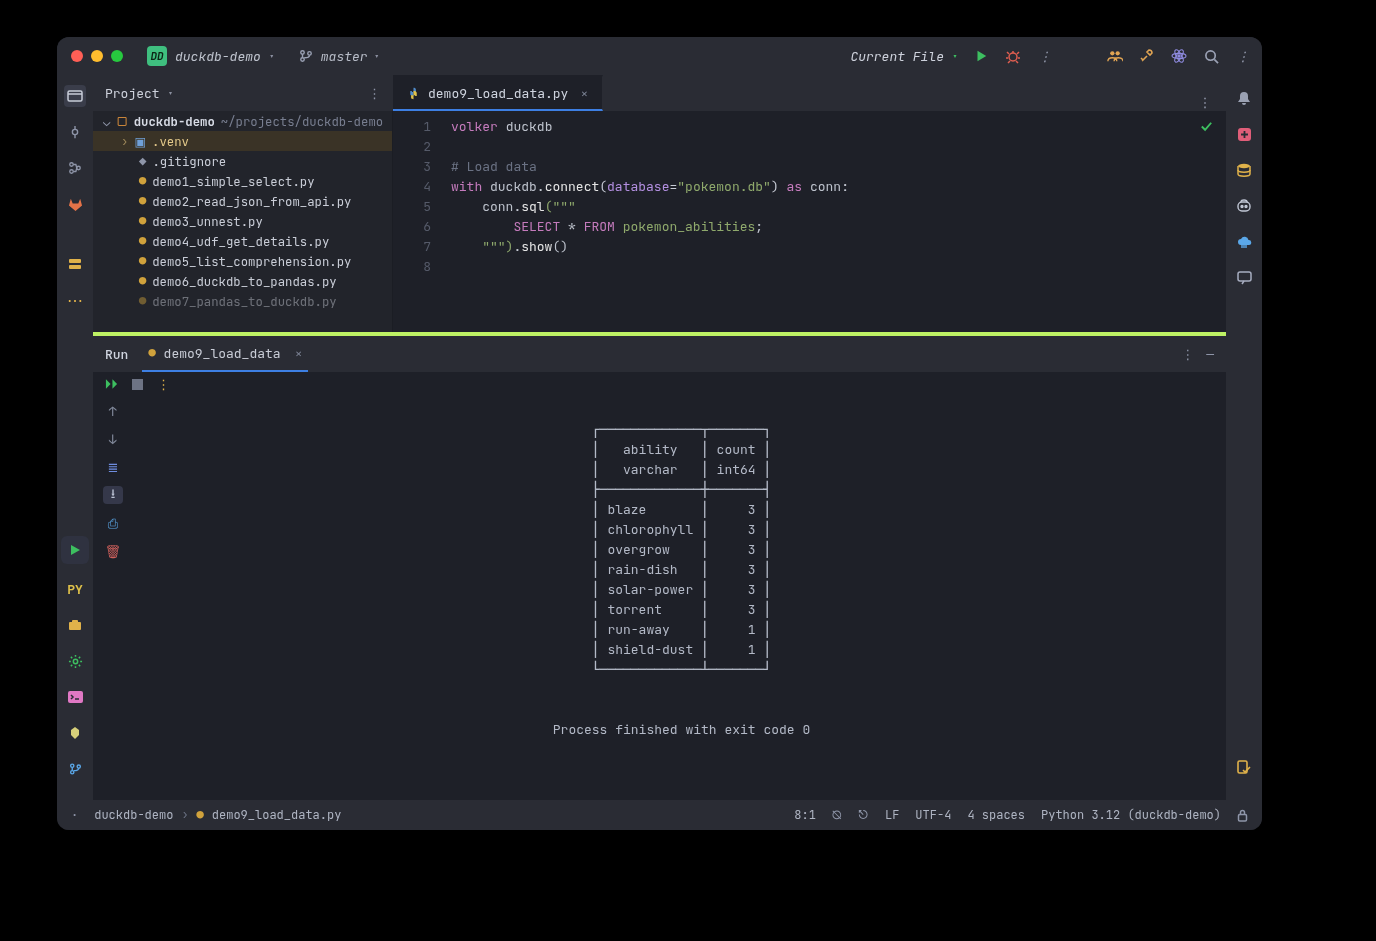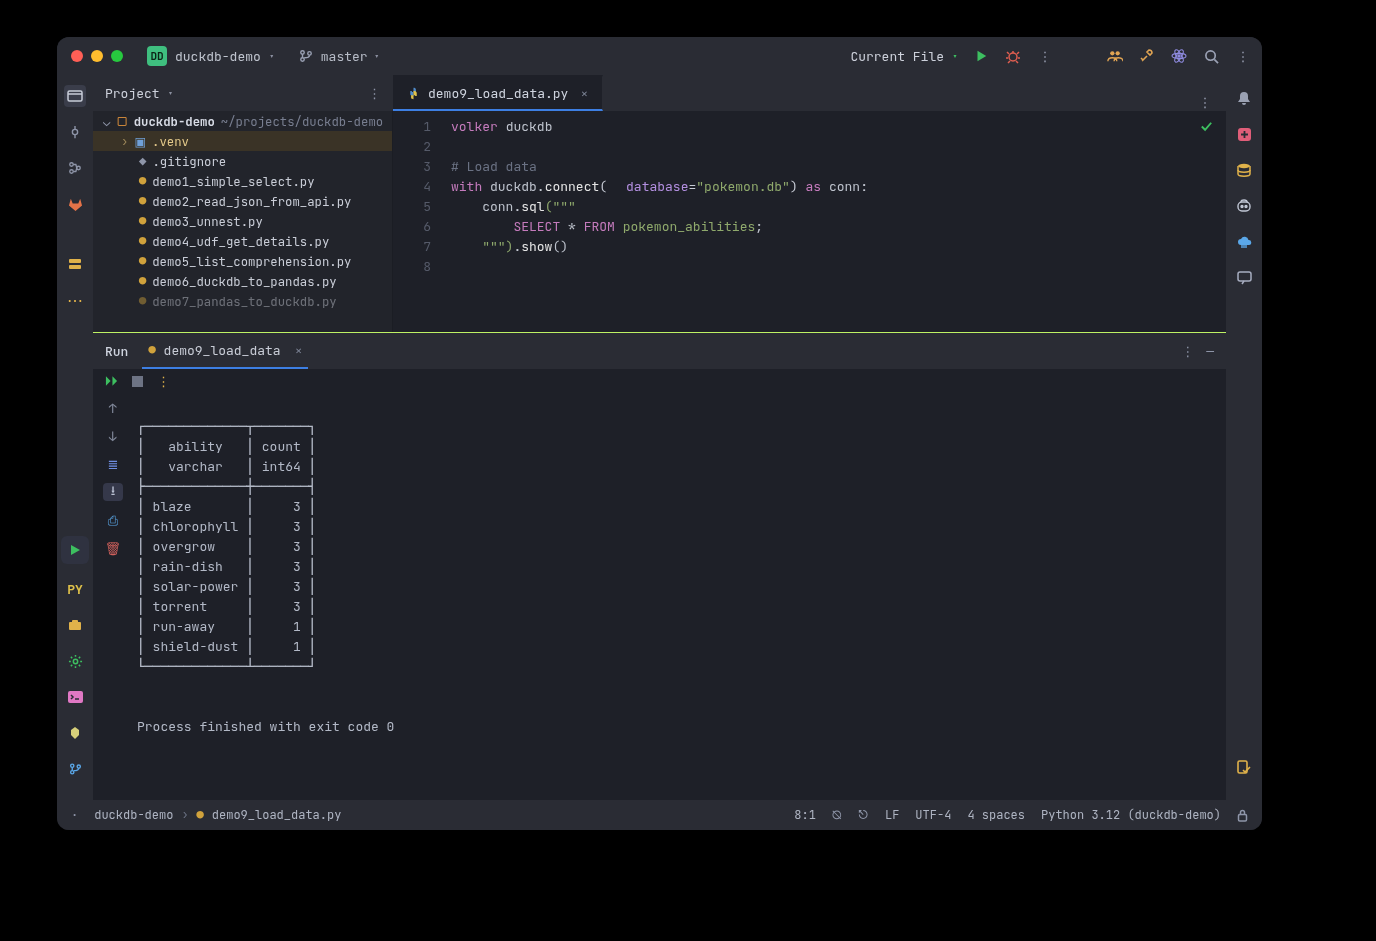--- a/index.html
+++ b/index.html
@@ -1,19 +1,19 @@
 <!DOCTYPE html>
 <html><head>
 <meta charset="utf-8">
 <style>
   * { box-sizing: border-box; margin: 0; padding: 0; }
   body { background: #000; width: 1376px; height: 941px; font-family: "JetBrains Mono","Segoe UI",Inter,Arial,sans-serif; font-size: 13px; color:#bfc4ce; overflow:hidden;}
   .window { position:absolute; left:57px; top:37px; width:1205px; height:793px; background:#1e2028; border-radius:12px; box-shadow:0 20px 60px rgba(0,0,0,.6); overflow:hidden;}
   
-  .titlebar{height:38px; background:#2a2c34; display:flex; align-items:center; padding:0 10px; gap:14px;}
+  .titlebar{height:38px; background:#2a2c34; display:flex; align-items:center; padding:0 10px; gap:14px;font-style:italic;}
   .traffic{display:flex; gap:8px; margin-left:4px;}
   .dot{width:12px;height:12px;border-radius:50%;}
   .dot.r{background:#ff5f56;} .dot.y{background:#ffbd2e;} .dot.g{background:#27c93f;}
   .proj-chip{display:flex; align-items:center; gap:8px; margin-left:10px;}
   .dd-badge{width:20px;height:20px;border-radius:4px;background:#3fbf7f;color:#0c2516;font-weight:700;font-size:11px;display:flex;align-items:center;justify-content:center;}
   .chev-down{font-size:10px;color:#8b90a0;}
   .branch{display:flex;align-items:center;gap:6px;color:#b7bcc7;margin-left:8px;}
   .spacer{flex:1;}
   .conf{display:flex;align-items:center;gap:8px;color:#cdd1db;font-size:13px;}
   .ico{width:18px;height:18px;display:flex;align-items:center;justify-content:center;color:#9aa1b4;}
@@ -63,26 +63,26 @@
   .tab.active{border-bottom:2px solid #3d7fe3;background:#1e2028;}
   .tab .close{color:#7d8496;font-size:13px;margin-left:4px;}
   .tab-right{margin-left:auto; padding-right:12px; display:flex; gap:10px; align-items:center;}
   .ed-body{flex:1; display:flex; font-family:"JetBrains Mono",Menlo,monospace; font-size:13px; position:relative;}
   .gutter{width:50px; text-align:right; color:#555a69; padding:6px 12px 0 0; line-height:20px;user-select:none;}
   .code{flex:1;padding:6px 0 0 8px; line-height:20px; white-space:pre; color:#c8ccd6;}
   .kw{color:#c57bbd;}
   .fn{color:#e5e5e5;text-align:center;}
   .str{color:#8fa96c;}
   .cm{color:#6a7183;}
-  .id{color:#b38fe0;margin-left:19px;}
+  .id{color:#b38fe0;}
   .p{color:#bdc2cc;}
   .check{position:absolute;right:12px;top:8px;color:#3dbf60;}
 
   
-  .runw{flex:1 0 auto; height:462px; border-top:1px solid #bef264; display:flex; flex-direction:column; background:#1e2028;}
+  .runw{flex:1 0 auto; height:462px; border-top:4px solid #bef264; display:flex; flex-direction:column; background:#1e2028;text-align:center;}
   .run-tabs{height:36px;background:#2a2c34;display:flex;align-items:center;gap:14px;padding:0 12px;}
   .run-tabs .lbl{color:#cfd4df;font-weight:500;}
   .run-tabs .rtab{display:flex;align-items:center;gap:8px;color:#c8ccd6;border-bottom:2px solid #3d7fe3;height:36px;padding:0 6px;}
   .run-tabs .right{margin-left:auto;display:flex;gap:12px;color:#8e95a8;}
   .run-toolbar{height:24px;display:flex;align-items:center;gap:14px;padding:4px 12px;}
   .run-toolbar .rplay{color:#3dbf60;}
   .run-body{flex:1;display:flex;min-height:0;}
   .run-gutter{width:40px;display:flex;flex-direction:column;align-items:center;gap:10px;padding-top:6px;}
   .run-gutter .gico{width:20px;height:18px;color:#7f8698;font-size:13px;display:flex;align-items:center;justify-content:center;}
   .run-gutter .gico.on{background:#35384a;border-radius:4px;color:#b9c0d2;}

